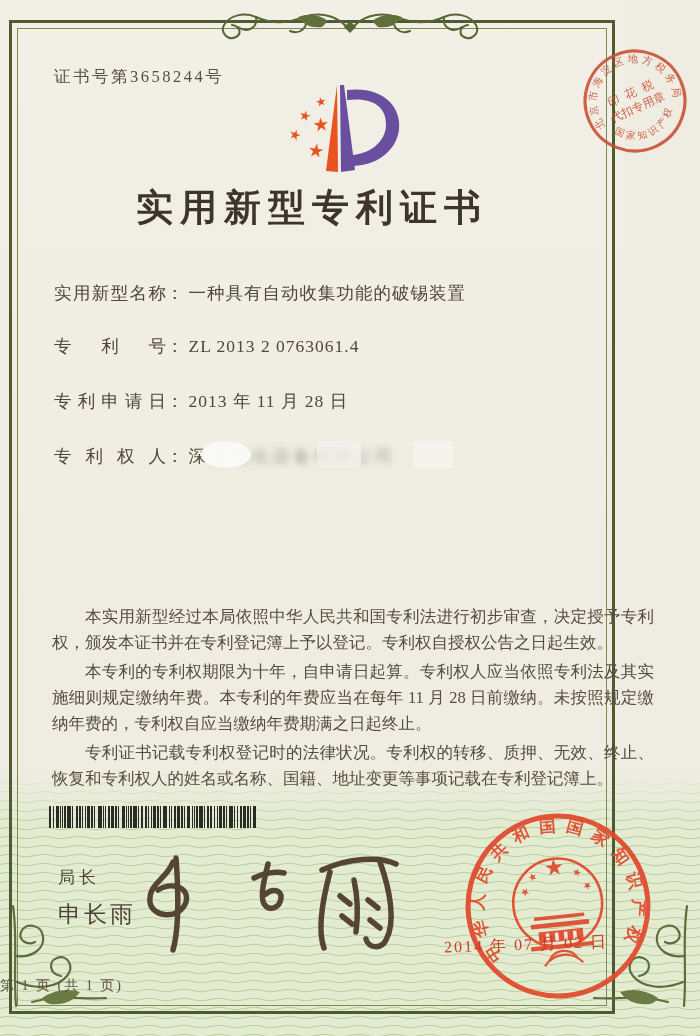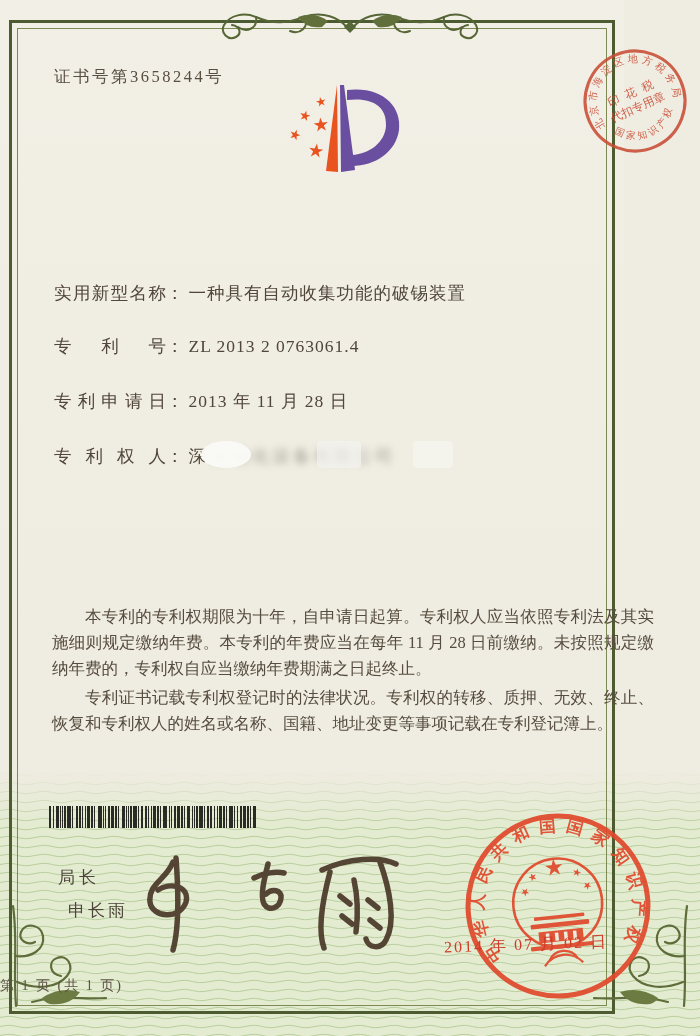--- a/index.html
+++ b/index.html
@@ -48,21 +48,21 @@
 
   
   .body-text{position:absolute;left:52px;top:604px;width:602px;}
   .body-text p{margin:0 0 3px;font-size:16.5px;line-height:26px;
         text-indent:2em;text-align:justify;color:#564c3f;}
 
   
   .barcode{position:absolute;left:49px;top:806px;}
   .signer{position:absolute;left:58px;top:866px;color:#4e443a;}
   .sg-title{font-size:17px;letter-spacing:4px;}
-  .sg-name{font-size:17px;letter-spacing:3px;margin-top:10px;margin-left:10px;}
+  .sg-name{font-size:23px;letter-spacing:3px;margin-top:10px;}
   .autograph{position:absolute;left:118px;top:840px;}
   .office-seal{position:absolute;left:462px;top:810px;opacity:.93;}
   .seal-date{position:absolute;left:444px;top:934px;width:200px;font-size:16px;
         color:#cf3b26;letter-spacing:2px;transform:rotate(-2deg);}
   .footer{position:absolute;left:0;top:977px;width:100%;
         font-size:14px;color:#5c5244;letter-spacing:2px;}
 </style>
 </head>
 <body>
 
@@ -136,37 +136,39 @@
     </g>
     <g fill="#e8531f">
       <use href="#star" transform="translate(49,24) scale(5) rotate(-12)"></use>
       <use href="#star" transform="translate(33,38) scale(5.5) rotate(14)"></use>
       <use href="#star" transform="translate(49,47) scale(7.5) rotate(-6)"></use>
       <use href="#star" transform="translate(23,57) scale(5.5) rotate(20)"></use>
       <use href="#star" transform="translate(44,73) scale(7.5) rotate(8)"></use>
     </g>
   </svg>
 
+  <div class="title">实用新型专利证书</div>
 
   <div class="fields">
     <div class="frow first">
       <span class="flabel">实用新型名称</span><span class="colon">：</span><span class="fvalue">一种具有自动收集功能的破锡装置</span>
     </div>
     <div class="frow">
       <span class="flabel">专利号</span><span class="colon">：</span><span class="fvalue">ZL 2013 2 0763061.4</span>
     </div>
     <div class="frow">
       <span class="flabel">专利申请日</span><span class="colon">：</span><span class="fvalue">2013 年 11 月 28 日</span>
     </div>
     <div class="frow">
       <span class="flabel">专利权人</span><span class="colon">：</span><span class="fvalue">深</span><span class="redact"><span class="ghost">自动化设备有限公司</span><i class="blot blot1"></i><i class="blot blot2"></i><i class="blot blot3"></i></span>
     </div>
   </div>
 
   <div class="body-text">
+    <p>本实用新型经过本局依照中华人民共和国专利法进行初步审查，决定授予专利权，颁发本证书并在专利登记簿上予以登记。专利权自授权公告之日起生效。</p>
     <p>本专利的专利权期限为十年，自申请日起算。专利权人应当依照专利法及其实施细则规定缴纳年费。本专利的年费应当在每年 11 月 28 日前缴纳。未按照规定缴纳年费的，专利权自应当缴纳年费期满之日起终止。</p>
     <p>专利证书记载专利权登记时的法律状况。专利权的转移、质押、无效、终止、恢复和专利权人的姓名或名称、国籍、地址变更等事项记载在专利登记簿上。</p>
   </div>
 
   <svg class="barcode" width="218" height="24">
     <g id="bars" fill="#2b2b26">
         <rect x="0" y="0" width="2" height="22"></rect>
         <rect x="4" y="0" width="1" height="22"></rect>
         <rect x="7" y="0" width="3" height="22"></rect>
         <rect x="11" y="0" width="1" height="22"></rect>

